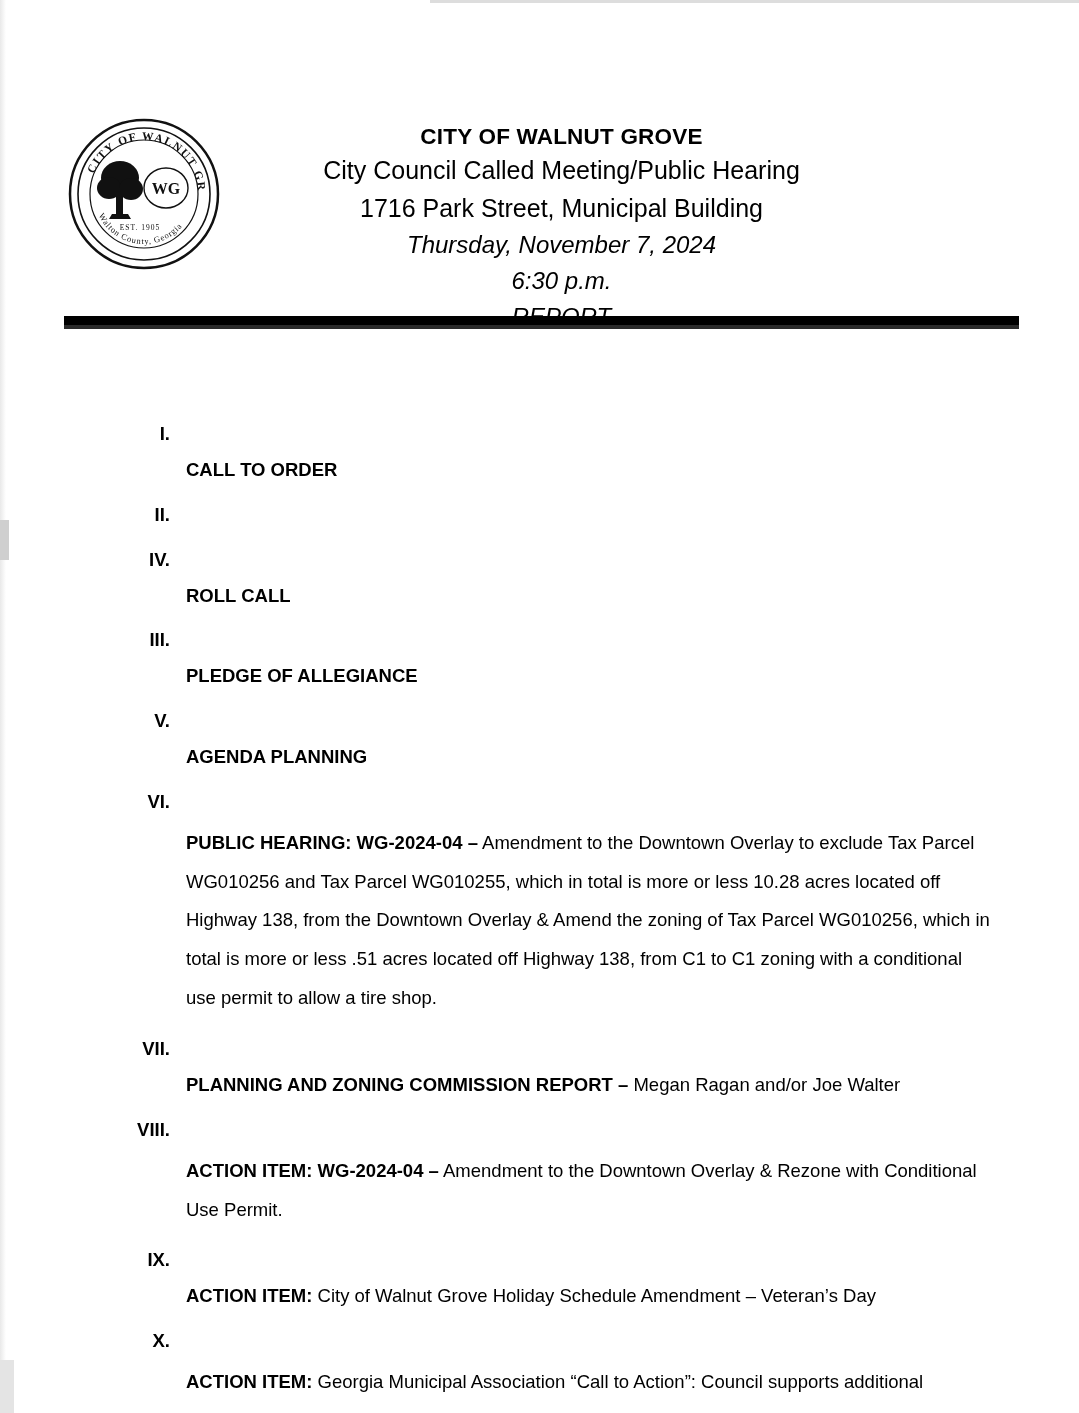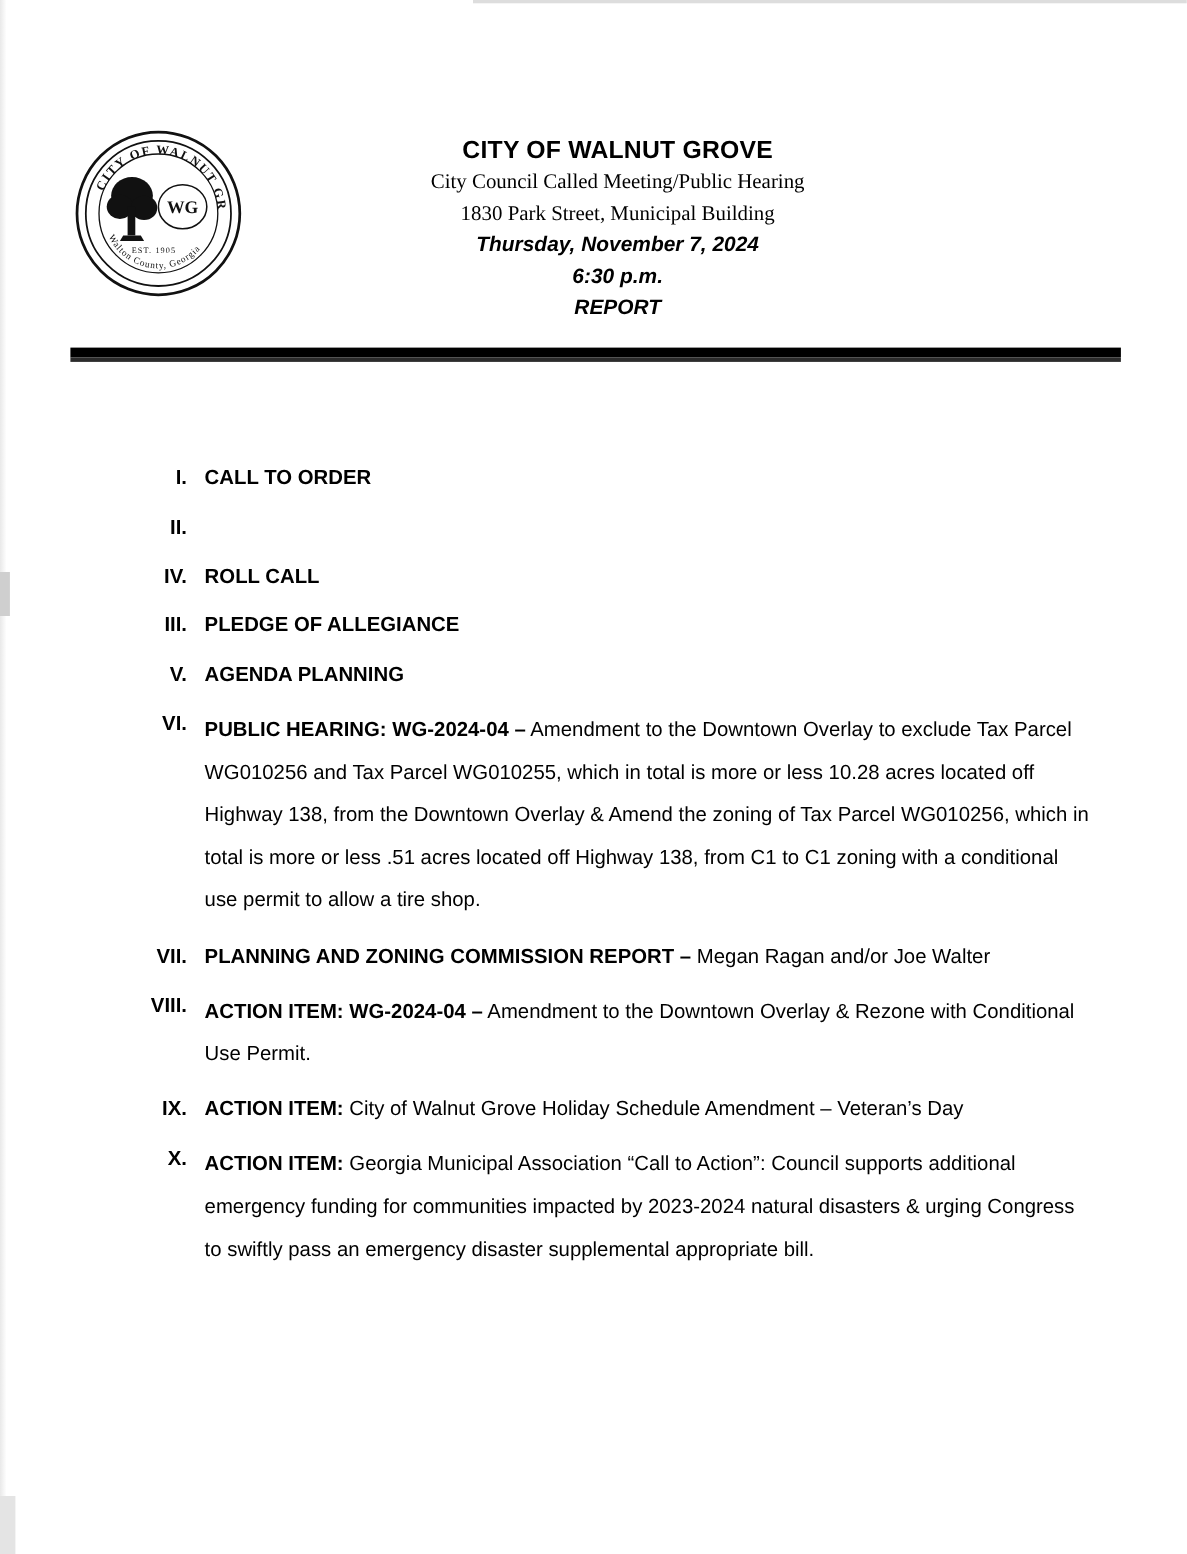--- a/index.html
+++ b/index.html
@@ -71,29 +71,27 @@
     padding-right: 120px;
     padding-top: 12px;
   }
   .org-name {
     font-size: 22.5px;
     font-weight: bold;
     letter-spacing: 0.2px;
     line-height: 1.35;
   }
   .hdr-line {
-    font-size: 19px;
-    line-height: 1.5;
-    font-family: Liberation Serif, serif;
+    font-size: 25px;
+    line-height: 1.5;
   }
   .hdr-italic {
-    font-size: 19px;
+    font-size: 24px;
     font-style: italic;
     line-height: 1.5;
-    font-weight: bold;
   }
 
   .rule {
     position: absolute;
     left: 64px;
     top: 316px;
     width: 955px;
     height: 9px;
     background: #000000;
   }
@@ -126,20 +124,21 @@
     font-size: 18.5px;
     font-weight: bold;
     line-height: 1.5;
     box-sizing: border-box;
   }
   .body {
     flex: 1;
     font-size: 18.5px;
     line-height: 2.1;
     padding-right: 26px;
+    margin-top: 36px;
   }
   .body.single {
     line-height: 1.5;
   }
   .lead {
     font-weight: bold;
   }
   .rest {
     font-weight: normal;
   }
@@ -184,21 +183,21 @@
             <text x="98" y="76" text-anchor="middle" font-family="'Liberation Serif', serif" font-size="16" font-weight="bold" fill="#111">WG</text>
           </g>
           <text x="72" y="112" text-anchor="middle" font-family="'Liberation Serif', serif" font-size="7.5" fill="#111" letter-spacing="1">EST. 1905</text>
         </svg>
       </div>
     </div>
 
     <div class="header-text">
       <div class="org-name">CITY OF WALNUT GROVE</div>
       <div class="hdr-line">City Council Called Meeting/Public Hearing</div>
-      <div class="hdr-line">1830 Park Street, Municipal Building</div>
+      <div class="hdr-line">1716 Park Street, Municipal Building</div>
       <div class="hdr-italic">Thursday, November 7, 2024</div>
       <div class="hdr-italic">6:30 p.m.</div>
       <div class="hdr-italic">REPORT</div>
     </div>
   </div>
 
   <div class="rule"></div>
 
   <div class="agenda">
 

